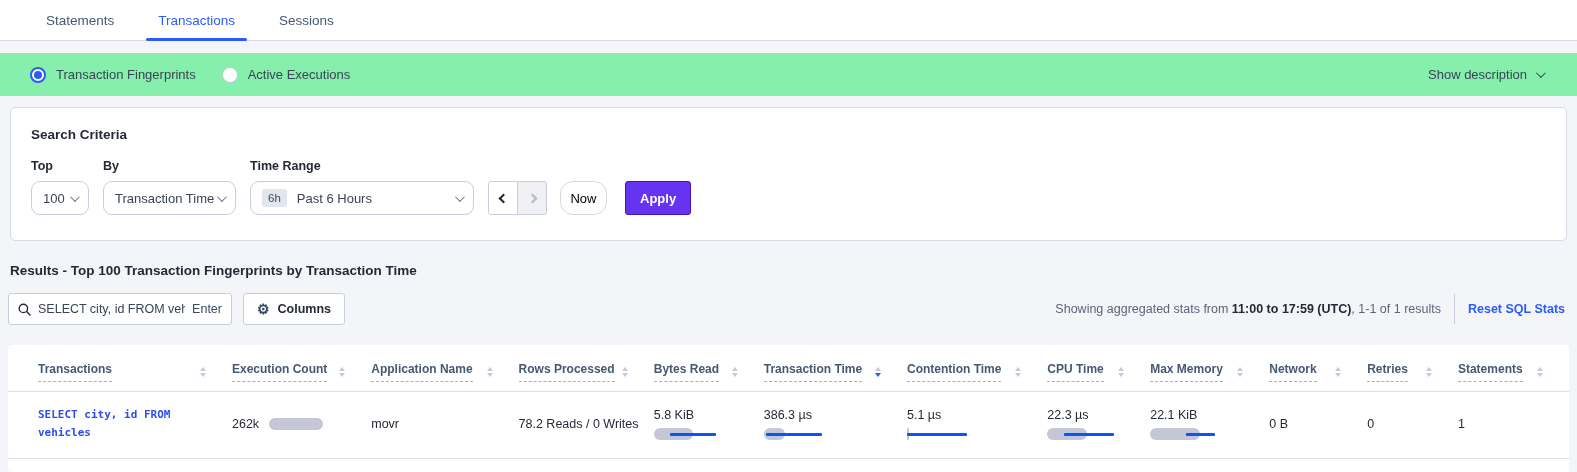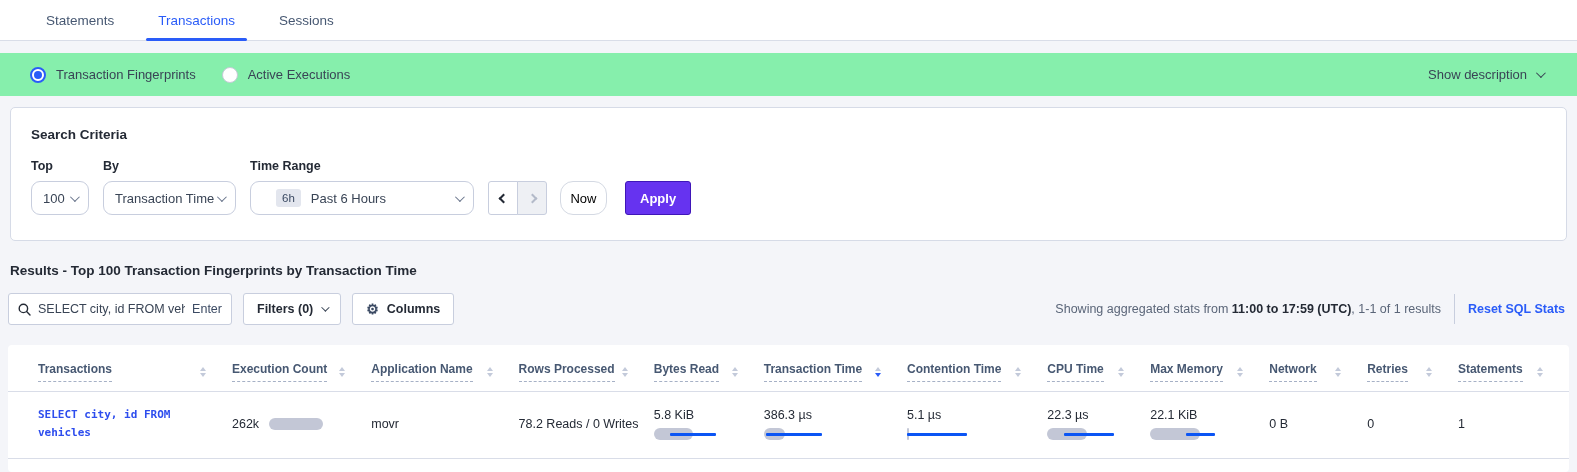--- a/index.html
+++ b/index.html
@@ -37,21 +37,21 @@
   .criteria-title { font-size:13.5px; font-weight:700; color:#242a35; margin-bottom:17px; }
   .criteria-row { display:flex; align-items:flex-end; }
   .field { display:flex; flex-direction:column; margin-right:14px; }
   .field-label { font-size:12.5px; font-weight:700; color:#242a35; margin-bottom:8px; }
   .select { height:34px; border:1px solid #c8cede; border-radius:9px; background:#fff; display:flex; align-items:center; justify-content:space-between; padding:0 11px; font-size:13px; color:#394455; cursor:pointer; }
   .select .chev-down { color:#69758c; }
   .sel-top { width:58px; }
   .sel-by { width:133px; }
   .sel-time { width:224px; }
   .time-left { display:flex; align-items:center; gap:10px; }
-  .time-badge { background:#e3e6ee; color:#3b4a63; font-size:11.5px; padding:3px 6px; border-radius:3px;margin-left:14px; }
+  .time-badge { background:#e3e6ee; color:#3b4a63; font-size:11.5px; padding:3px 6px; border-radius:3px; }
   .pag-group { display:flex; margin-left:0; }
   .pag-btn { width:30px; height:34px; background:#fff; border:1px solid #c8cede; display:flex; align-items:center; justify-content:center; cursor:pointer; color:#242a35; }
   .pag-btn.prev { border-radius:3px 0 0 3px; }
   .pag-btn.next { border-radius:0 3px 3px 0; margin-left:-1px; background:#eef0f4; color:#b3bac9; }
   .now-btn { margin-left:13px; height:34px; width:47px; border:1px solid #d4d9e3; border-radius:13px; background:#fff; color:#000000; font-size:13px; cursor:pointer; font-family:inherit; }
   .apply-btn { margin-left:18px; height:34px; padding:0 14px; background:#6633f0; border:1px solid #3f16b8; border-radius:3px; color:#fff; font-size:13px; font-weight:700; cursor:pointer; font-family:inherit; }
 
   
   .results-heading { margin:22px 0 0 10px; font-size:13.5px; font-weight:700; color:#242a35; }
   .controls-row { margin:15px 10px 0 8px; display:flex; align-items:center; }
@@ -160,24 +160,20 @@
 
 <div class="controls-row">
   <div class="search-box">
     <svg class="search-icon-svg" width="13" height="13" viewBox="0 0 13 13">
       <circle cx="5.4" cy="5.4" r="4.2" fill="none" stroke="#242a35" stroke-width="1.4"></circle>
       <line x1="8.6" y1="8.6" x2="12" y2="12" stroke="#242a35" stroke-width="1.4" stroke-linecap="round"></line>
     </svg>
     <input type="text" value="SELECT city, id FROM vehicles W" style="">
     <span class="enter-hint">Enter</span>
   </div>
-  <button class="btn btn-filters">
-    <span>Filters (0)</span>
-    <span class="chev chev-down"></span>
-  </button>
   <button class="btn btn-columns">
     <span class="gear">⚙</span>
     <span>Columns</span>
   </button>
   <div class="stats"><span>Showing aggregated stats from </span><b>11:00 to 17:59 (UTC)</b><span>, 1-1 of 1 results</span></div>
   <div class="vdivider"></div>
   <a class="reset-link">Reset SQL Stats</a>
 </div>
 
 <section class="table-card">

